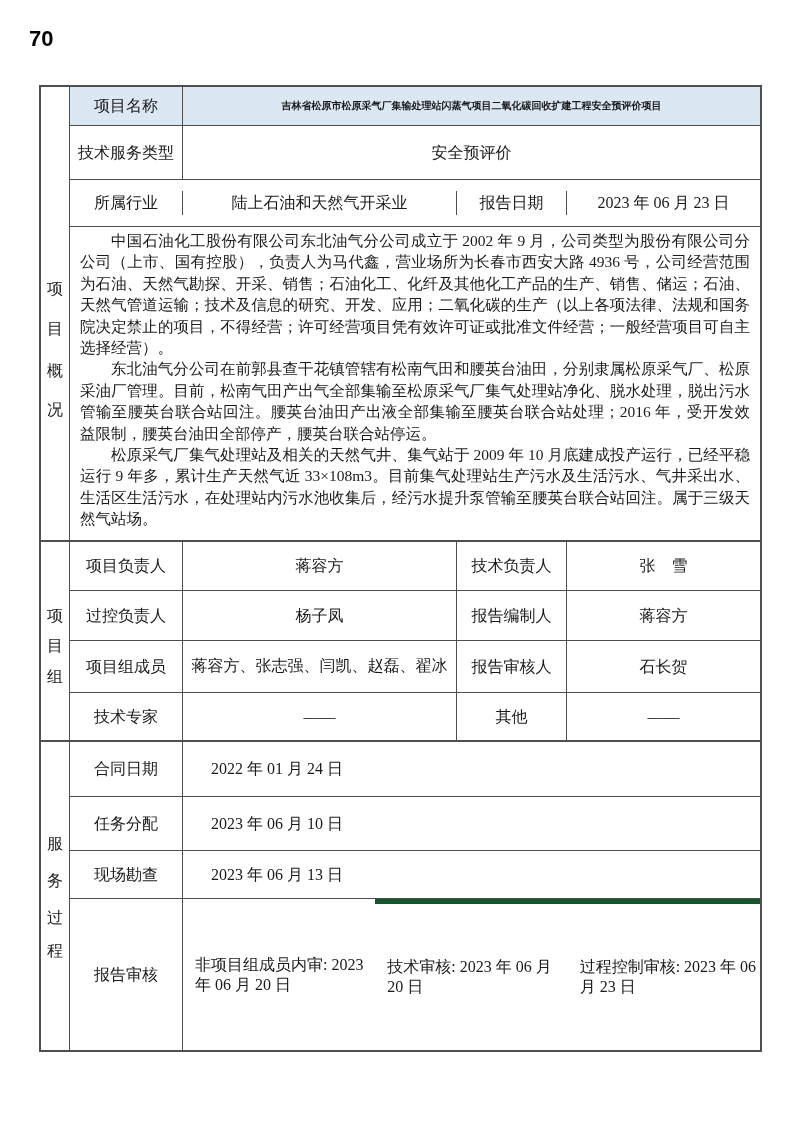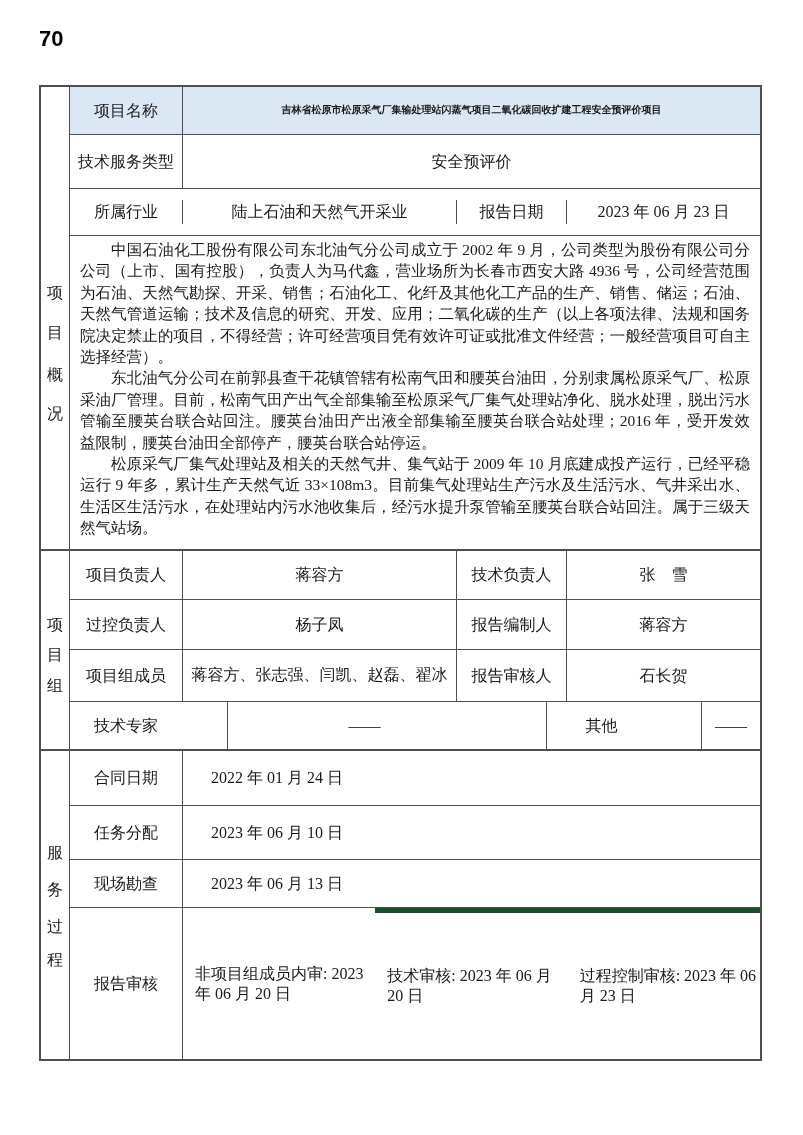--- a/index.html
+++ b/index.html
@@ -1,18 +1,18 @@
 <!DOCTYPE html>
 <html style="--header-bg: #dbe7f3;"><head>
 <meta charset="utf-8">
 <style>
   html,body{margin:0;padding:0;background:#e9e9e9;}
   .page{position:relative;width:803px;height:1135px;background:#ffffff;margin:0 auto;
         font-family:"Liberation Serif",serif;color:#1a1a1a;overflow:hidden;}
-  .page-number{position:absolute;left:39px;top:26px;font-family:"Liberation Sans",sans-serif;
+  .page-number{position:absolute;left:29px;top:26px;font-family:"Liberation Sans",sans-serif;
         font-weight:bold;font-size:22px;color:#000;}
 
   .doc-table{position:absolute;left:39px;top:85px;width:723px;box-sizing:border-box;
         border:2px solid #4f4f4f;font-size:16px;line-height:1.25;}
 
   .section{display:flex;}
   .section + .section{border-top:2px solid #4f4f4f;}
 
   .rail{flex:0 0 29px;border-right:1px solid #4f4f4f;display:flex;
         align-items:center;justify-content:center;box-sizing:border-box;}
@@ -27,35 +27,35 @@
 
   .cell{display:flex;align-items:center;justify-content:center;box-sizing:border-box;
         text-align:center;padding:2px 4px;min-width:0;}
   .cell + .cell{border-left:1px solid #4f4f4f;}
   .label-col{flex:0 0 112px;}
   .val-mid{flex:0 0 274px;}
   .label2-col{flex:0 0 110px;}
   .val-right{flex:1;}
   .val-wide{flex:1;}
 
-  .r1{height:47px;background:var(--header-bg,#dbe7f3);}
+  .r1{height:38px;background:var(--header-bg,#dbe7f3);}
   .r1 .val-wide{font-weight:bold;font-size:10px;}
   .r2{height:54px;}
   .r3{height:47px;align-items:center;}
 
   .overview-row{height:314px;}
   .overview-cell{display:block;flex:1;padding:3px 10px 0 10px;box-sizing:border-box;
         text-align:justify;font-size:15.5px;line-height:21.4px;overflow:hidden;}
   .overview-cell p{margin:0;text-indent:2em;}
 
   .team-r1{height:48px;}
   .team-r2{height:50px;}
   .team-r3{height:52px;}
   .team-r3 .val-mid{line-height:1.3;}
-  .team-r4{height:48px;gap:45px;}
+  .team-r4{height:48px;}
 
   .proc-row{height:54px;}
   .proc-row.short{height:48px;}
   .proc-val{justify-content:flex-start;padding-left:28px;text-align:left;}
 
   .review-row{height:152px;}
   .review-stack{flex:1;display:flex;flex-direction:row;border-left:1px solid #4f4f4f;
         box-sizing:border-box;min-width:0;}
   .review-item{flex:1;display:flex;align-items:center;padding-left:12px;box-sizing:border-box;
         text-align:left;}

